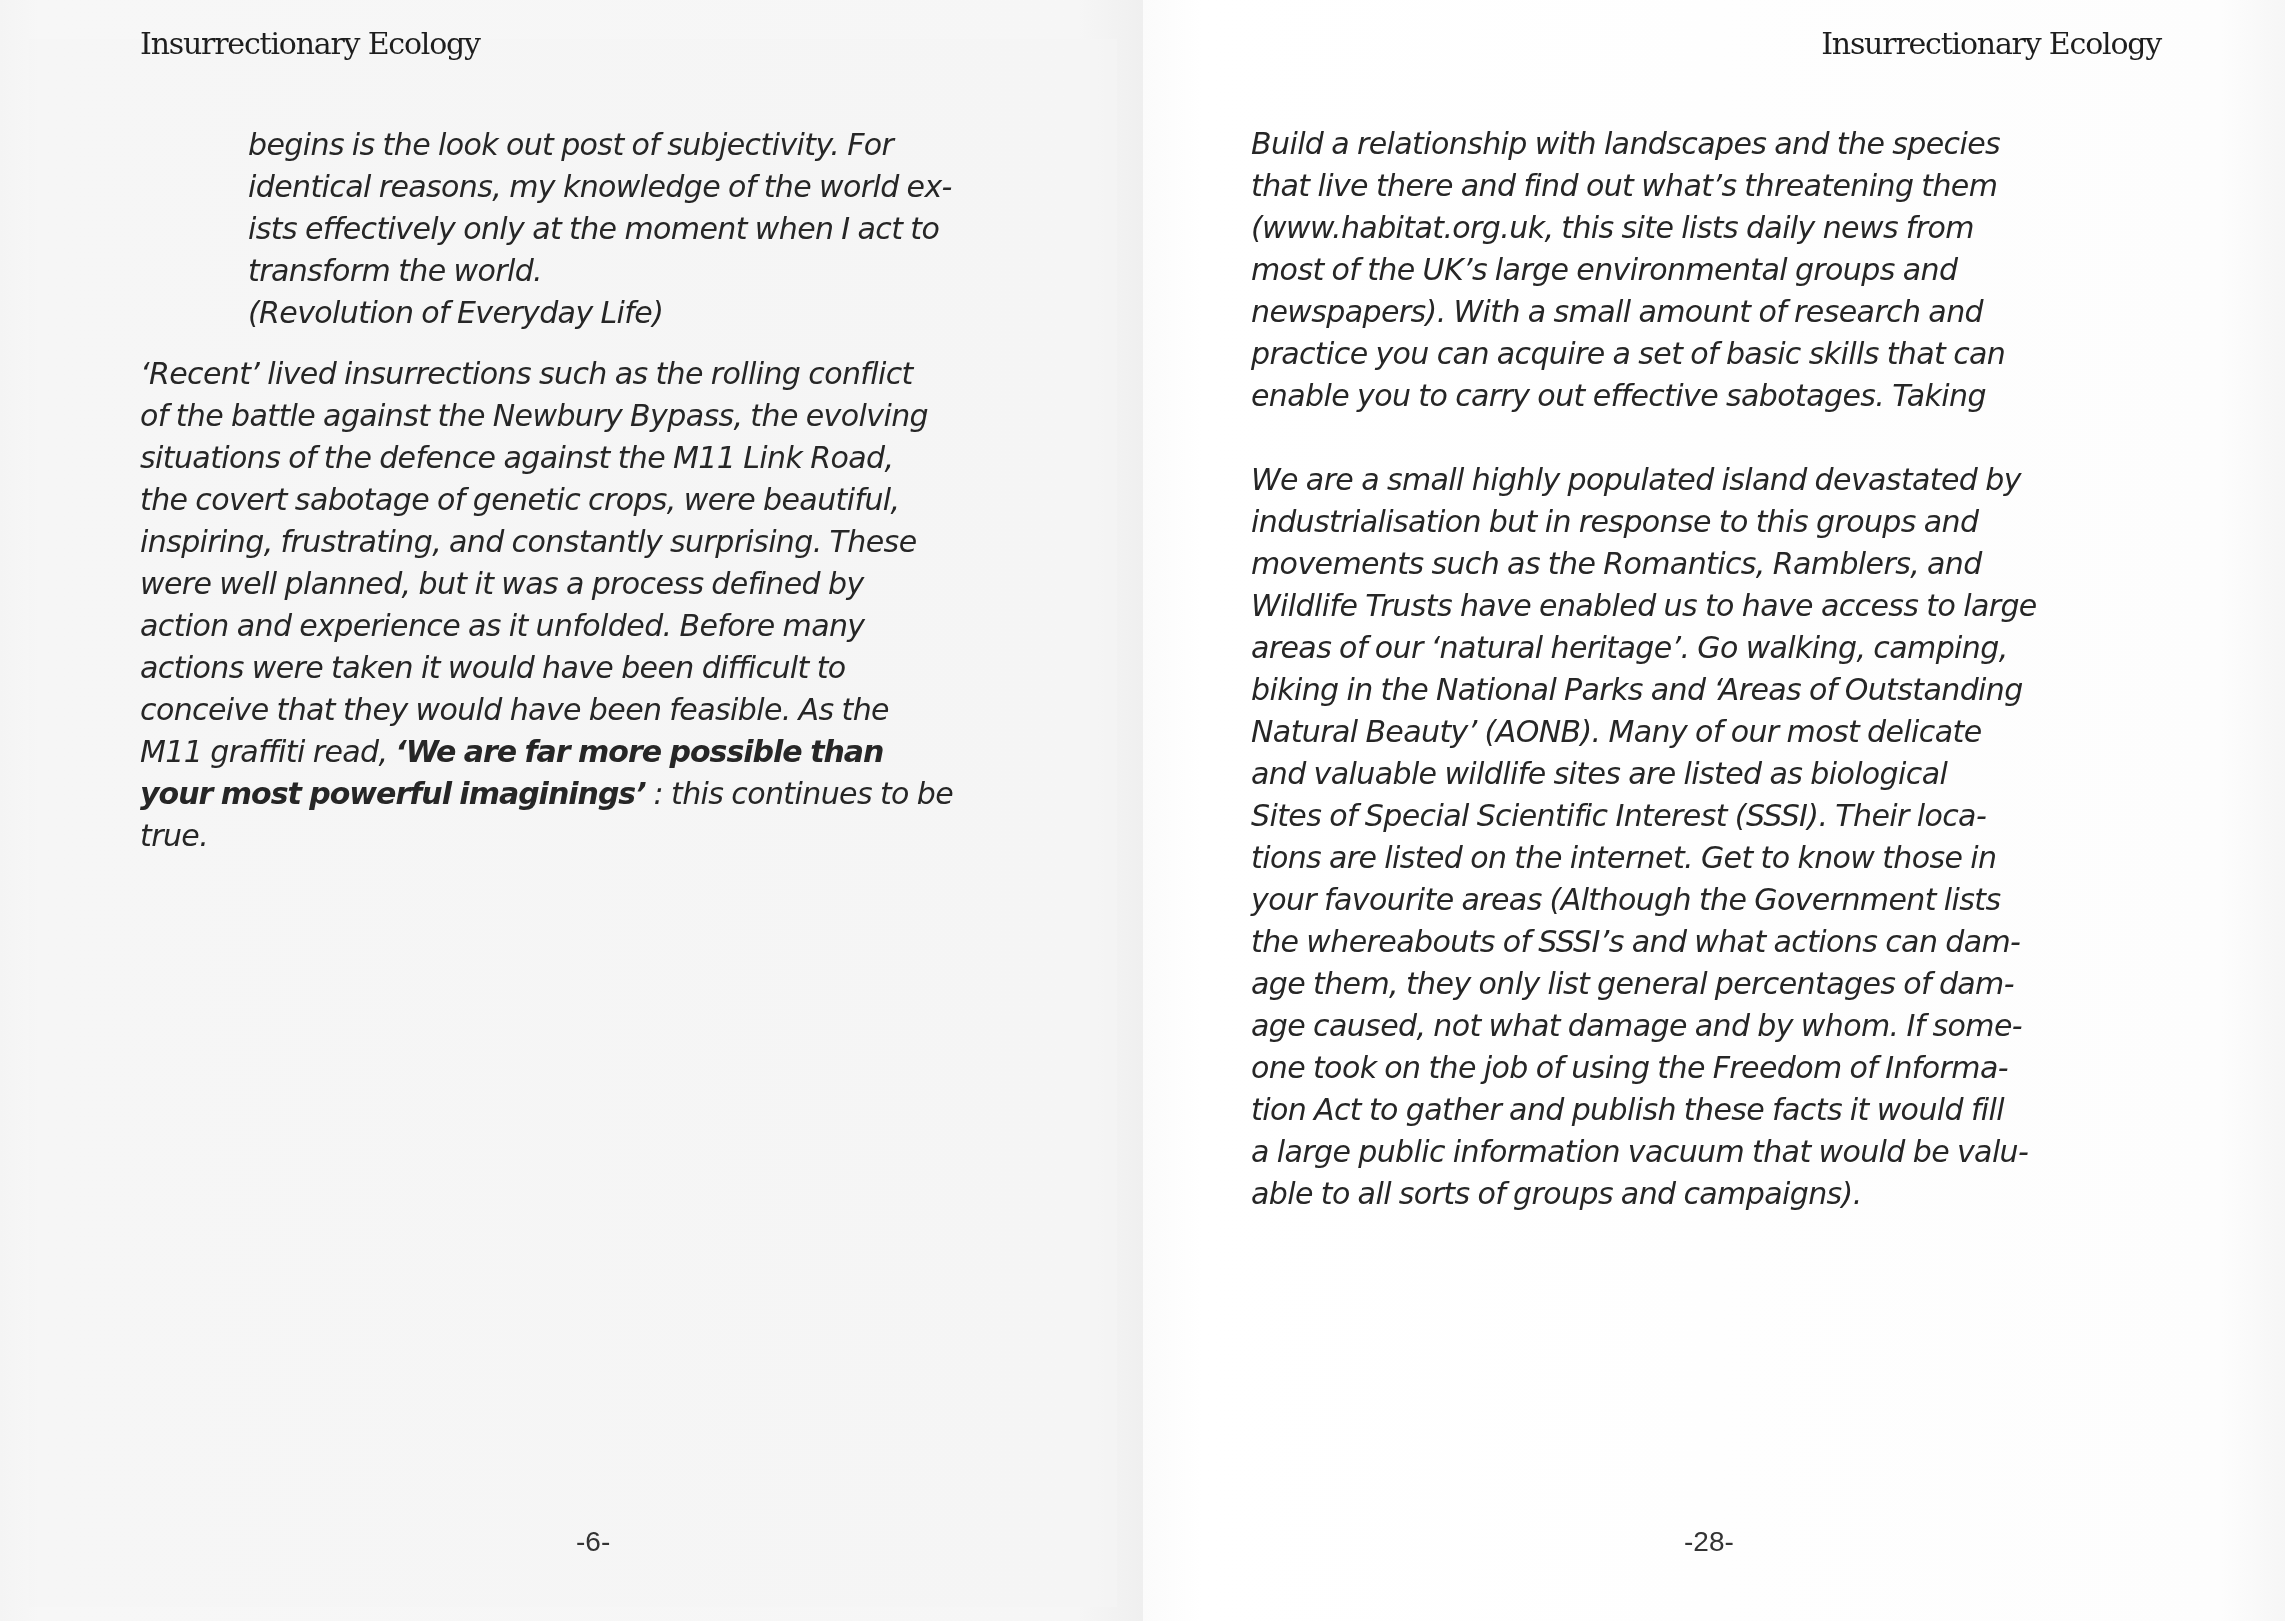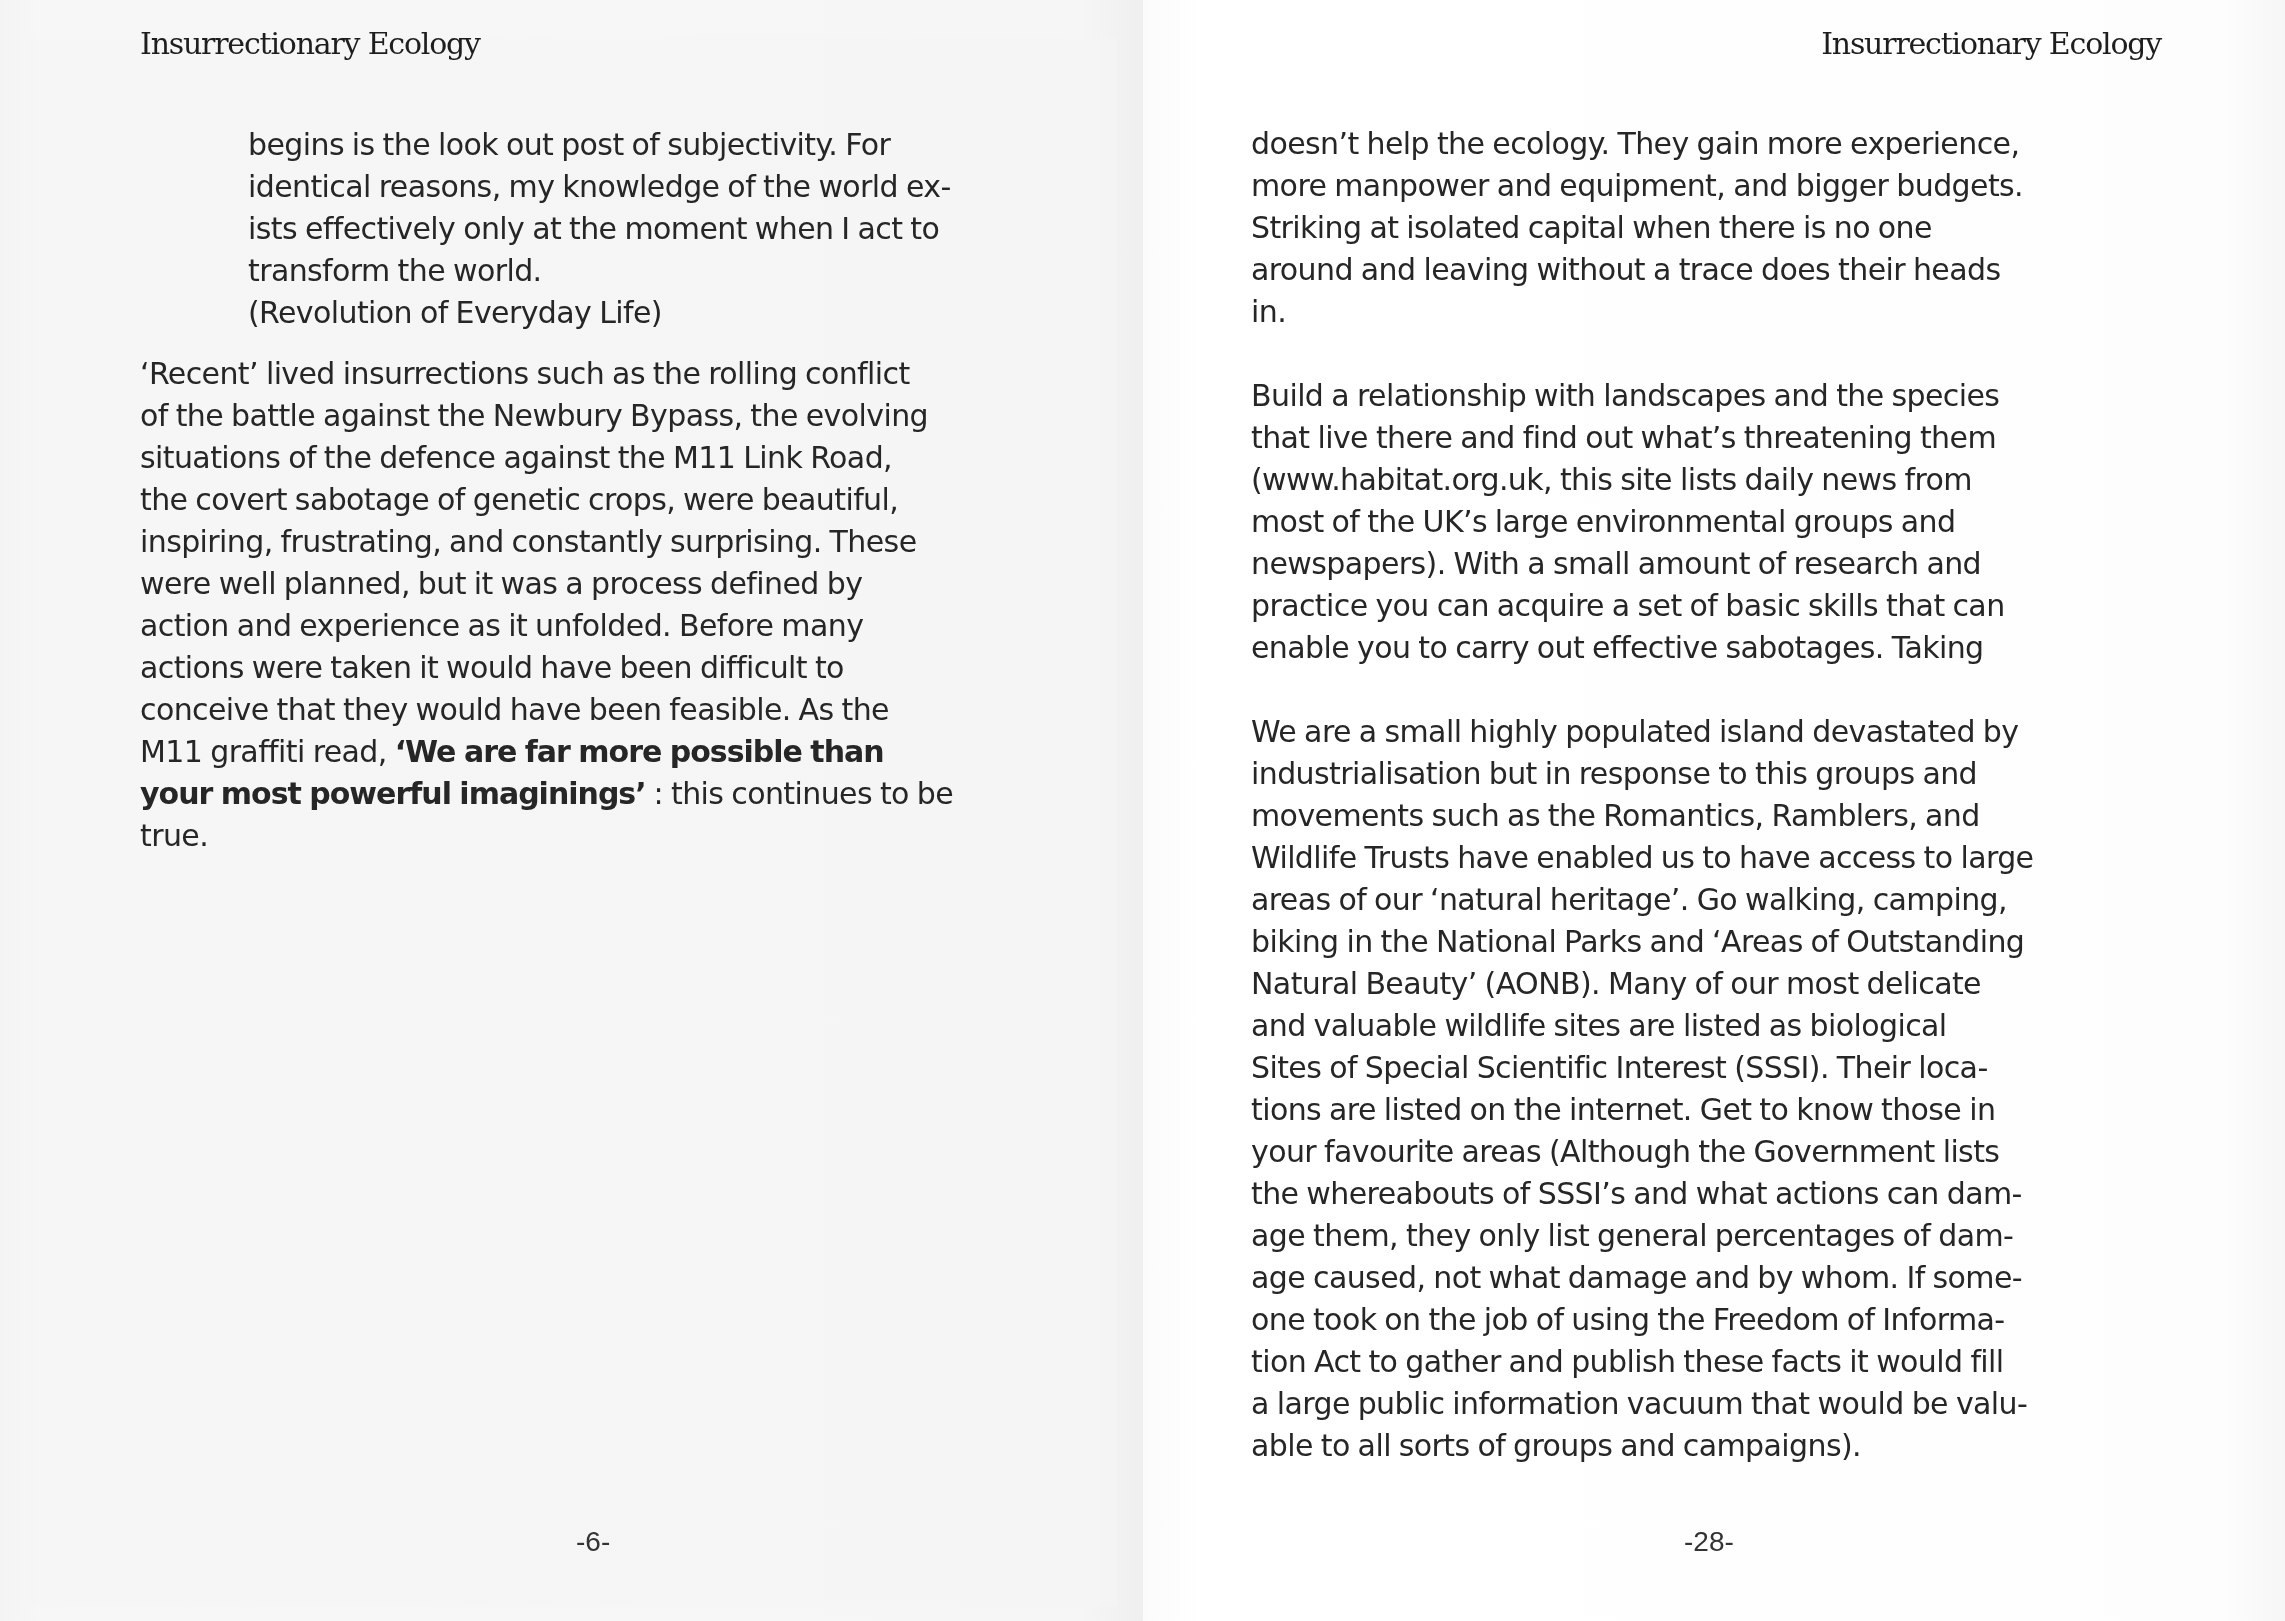--- a/index.html
+++ b/index.html
@@ -58,20 +58,21 @@
     .page-right .running-head { right: 125px; }
 
     .body-text {
       position: absolute;
       font-family: "DejaVu Sans", sans-serif;
       font-size: 30px;
       line-height: 42px;
       letter-spacing: -0.6px;
       color: #262626;
       word-spacing: -1px;
+      font-style: italic;
     }
     .body-text p {
       margin: 0;
       white-space: pre-line;
     }
     .quote {
       left: 248px;
       top: 124px;
       width: 804px;
     }
@@ -133,25 +134,20 @@
 true.</span></p>
     </div>
 
     <div class="folio">-6-</div>
   </div>
 
   <div class="page page-right">
     <div class="running-head">Insurrectionary Ecology</div>
 
     <div class="body-text right-col">
-      <p>doesn’t help the ecology. They gain more experience,
-more manpower and equipment, and bigger budgets.
-Striking at isolated capital when there is no one
-around and leaving without a trace does their heads
-in.</p>
       <p>Build a relationship with landscapes and the species
 that live there and find out what’s threatening them
 (www.habitat.org.uk, this site lists daily news from
 most of the UK’s large environmental groups and
 newspapers).  With a small amount of research and
 practice you can acquire a set of basic skills that can
 enable you to carry out effective sabotages. Taking</p>
       <p>We are a small highly populated island devastated by
 industrialisation but in response to this groups and
 movements such as the Romantics, Ramblers, and

